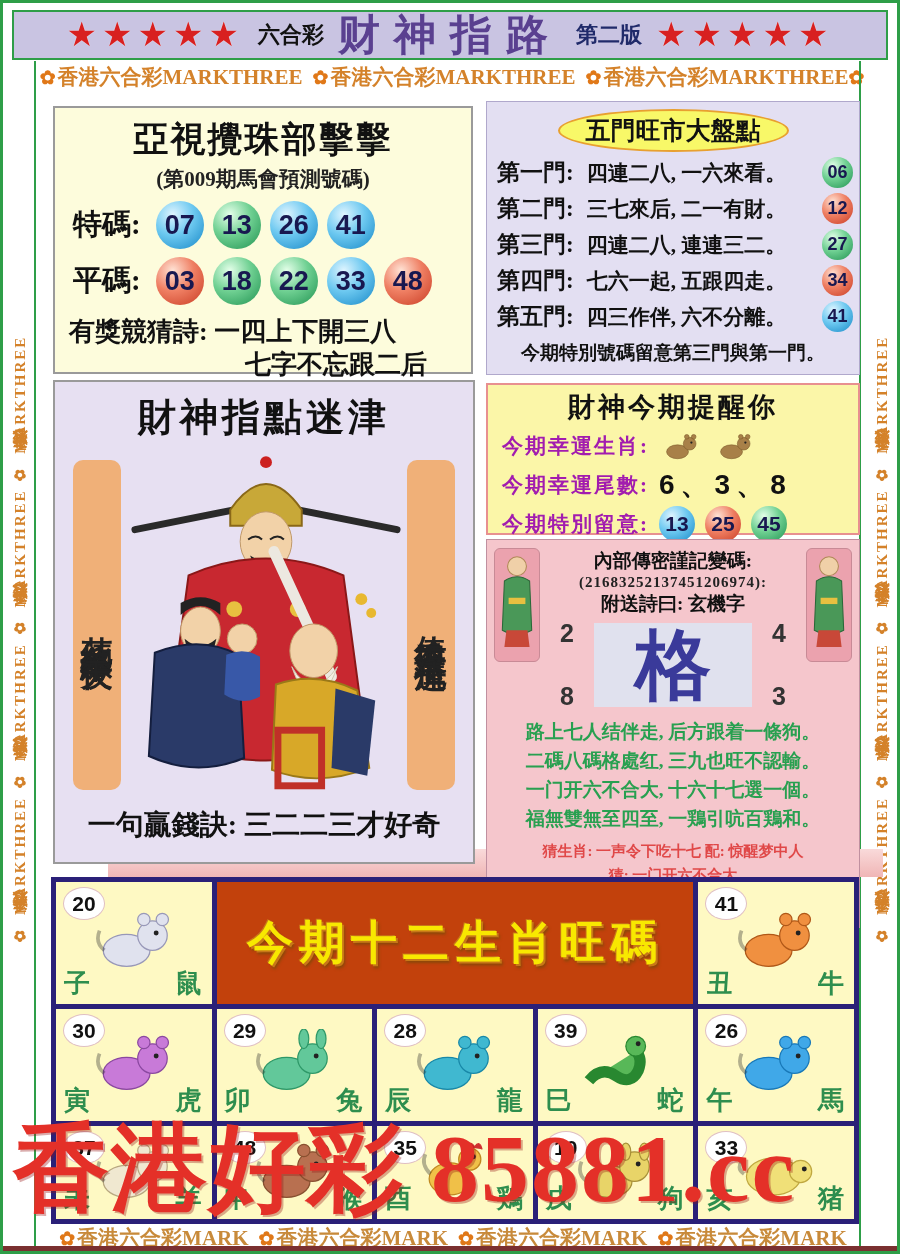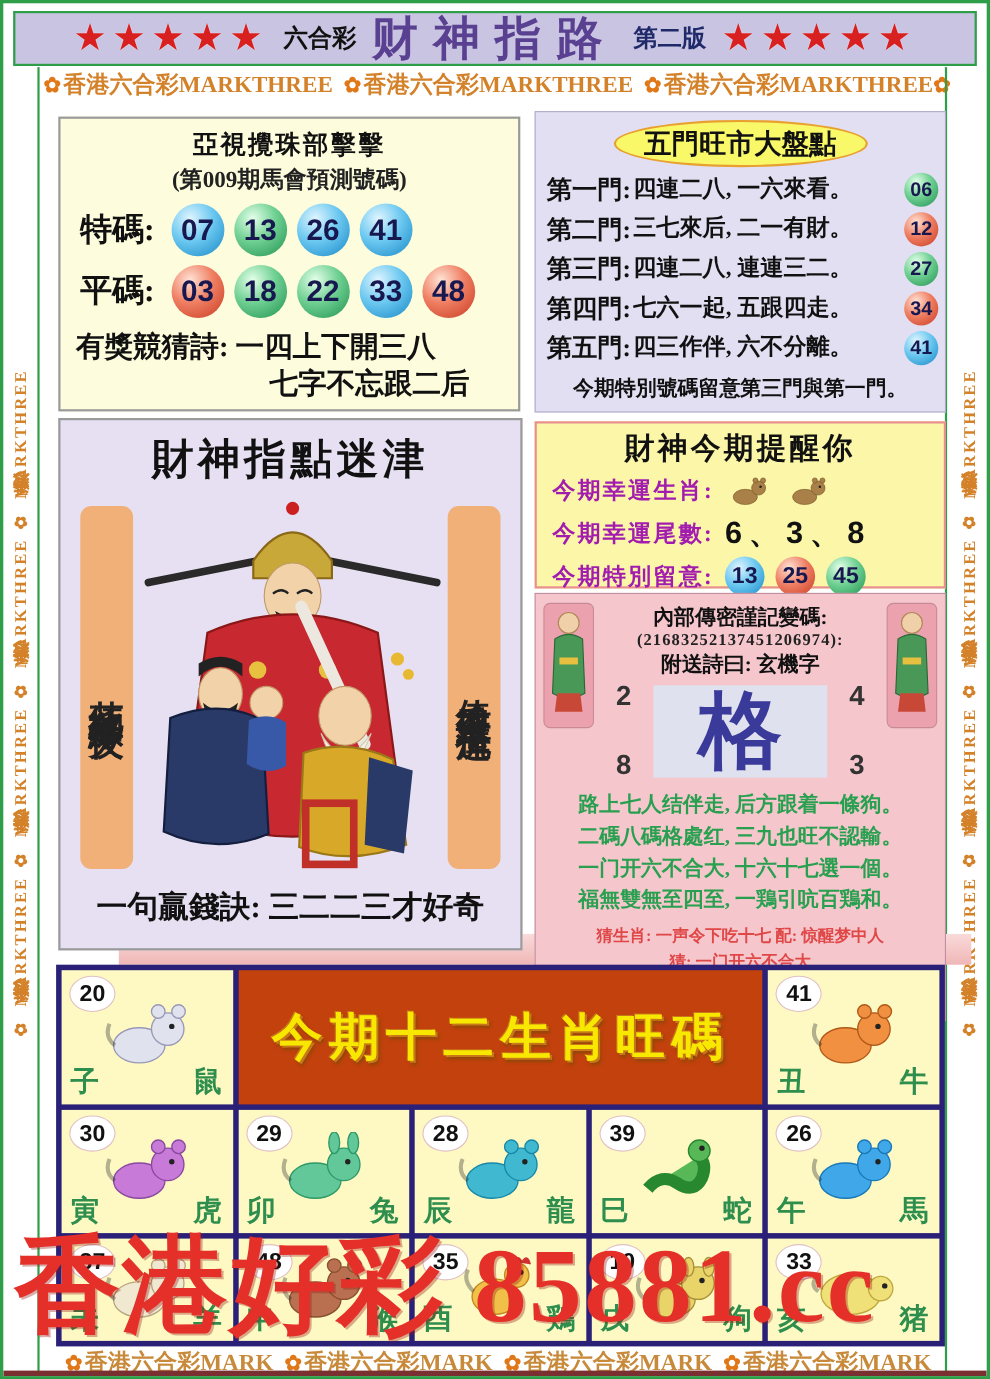--- a/index.html
+++ b/index.html
@@ -33,21 +33,21 @@
         font-weight:bold;color:#181850;font-family:"Liberation Sans","DejaVu Sans",sans-serif;}
   .ball.blue {background:radial-gradient(circle at 35% 28%,#dff5ff 0%,#6cc8f0 45%,#1687c6 100%);}
   .ball.green{background:radial-gradient(circle at 35% 28%,#e4ffe9 0%,#6fd092 45%,#1f9150 100%);}
   .ball.red  {background:radial-gradient(circle at 35% 28%,#ffe3d5 0%,#ef7f63 45%,#c83a22 100%);}
   .ball.lg{width:48px;height:48px;font-size:27px;}
   .ball.md{width:36px;height:36px;font-size:21px;}
   .ball.sm{width:31px;height:31px;font-size:18px;}
   
   .boxA{position:absolute;left:50px;top:103px;width:420px;height:268px;background:#fdfcdc;
         border:2px solid #9a9a9a;box-sizing:border-box;text-align:center;}
-  .boxA .t{font-size:23px;font-weight:bold;color:#111;margin-top:8px;letter-spacing:2px;}
+  .boxA .t{font-size:35px;font-weight:bold;color:#111;margin-top:8px;letter-spacing:2px;}
   .boxA .st{font-size:21px;font-weight:bold;color:#222;margin-top:2px;}
   .ball-row{display:flex;align-items:center;margin:8px 0 0 18px;gap:9px;}
   .row-label{font-size:29px;font-weight:bold;color:#111;margin-right:6px;}
   .boxA .poem{font-size:26px;font-weight:bold;color:#111;text-align:left;margin:10px 0 0 14px;line-height:33px;}
   .boxA .poem .l2{padding-left:176px;}
   
   .boxB{position:absolute;left:50px;top:377px;width:422px;height:484px;background:#e7e0f2;
         border:2px solid #9a9a9a;box-sizing:border-box;}
   .boxB .t{text-align:center;font-size:38px;font-weight:bold;color:#111;margin-top:10px;letter-spacing:4px;}
   .couplet{position:absolute;width:48px;height:330px;background:#f0b078;border-radius:10px;
@@ -56,21 +56,21 @@
   .couplet.left{left:18px;top:78px;}
   .couplet.right{right:18px;top:78px;}
   .gods-pic{position:absolute;left:72px;top:56px;width:278px;height:362px;}
   .boxB .win{position:absolute;left:0;bottom:18px;width:100%;text-align:center;
              font-size:28px;font-weight:bold;color:#111;}
   
   .boxC{position:absolute;left:483px;top:98px;width:374px;height:274px;background:#e3dff2;
         border:1px solid #b0a8cc;box-sizing:border-box;text-align:center;}
   .oval{display:inline-block;margin-top:7px;background:#f8f868;border:2px solid #e8a030;
         border-radius:50%;padding:3px 26px;font-size:25px;font-weight:bold;color:#111;}
-  .door{display:flex;align-items:flex-start;margin:5px 6px 0 10px;gap:2px;}
+  .door{display:flex;align-items:center;margin:5px 6px 0 10px;gap:13px;}
   .door-label{font-size:23px;font-weight:bold;color:#111;white-space:nowrap;}
   .door-text{font-size:21px;font-weight:bold;color:#111;white-space:nowrap;flex:1;text-align:left;}
   .boxC .foot{font-size:19px;font-weight:bold;color:#111;margin-top:8px;}
   
   .boxD{position:absolute;left:483px;top:380px;width:374px;height:152px;background:#fbf6a8;
         border:2px solid #e89090;box-sizing:border-box;}
   .boxD .t{text-align:center;font-size:27px;font-weight:bold;color:#111;margin-top:4px;letter-spacing:3px;}
   .d-row{display:flex;align-items:center;margin:3px 0 0 14px;gap:10px;height:36px;}
   .d-label{font-size:21px;font-weight:bold;color:#a21caf;letter-spacing:2px;}
   .d-tails{font-size:28px;font-weight:bold;color:#111;letter-spacing:6px;

